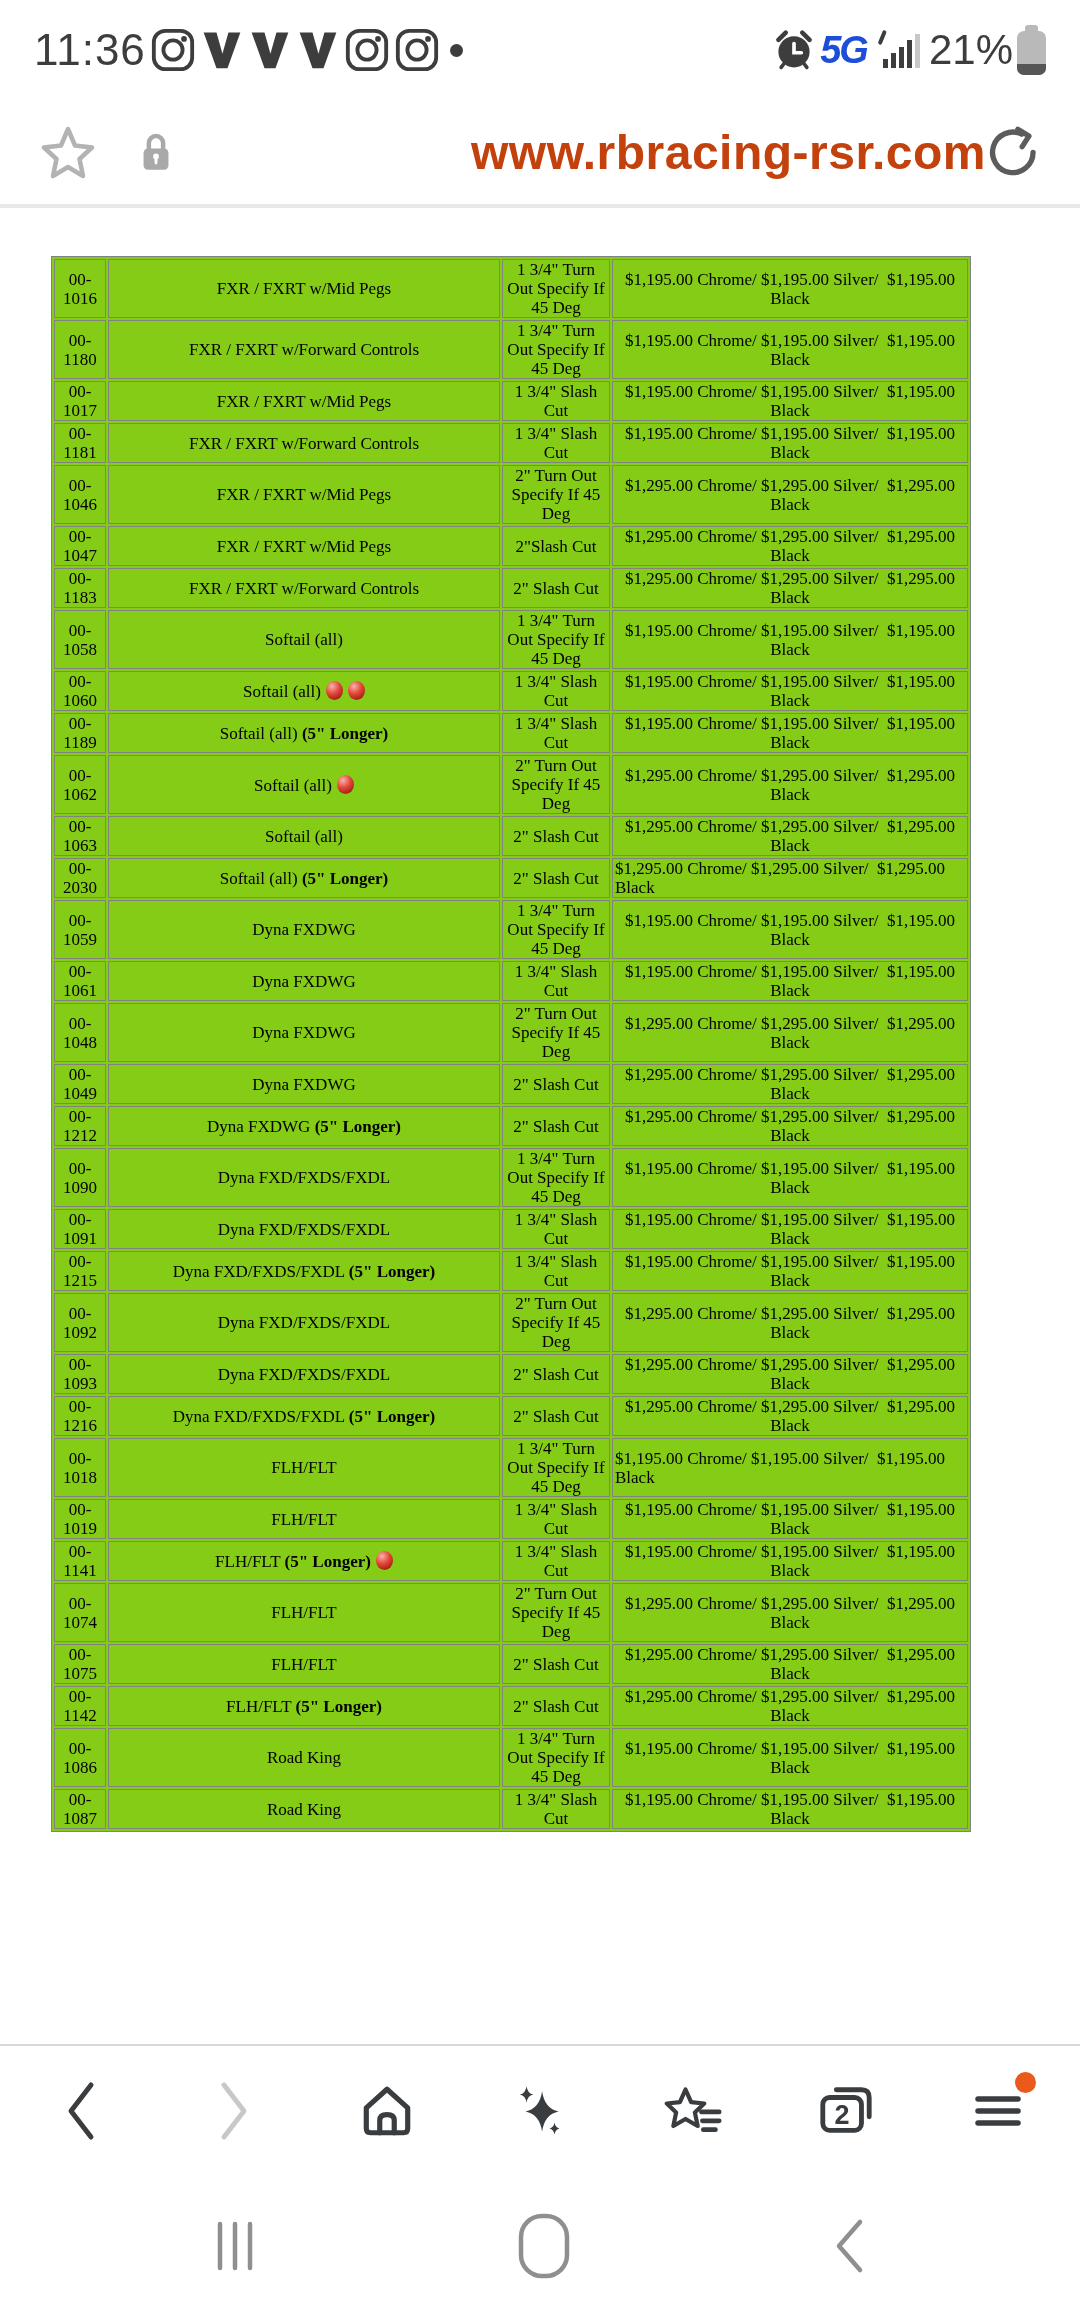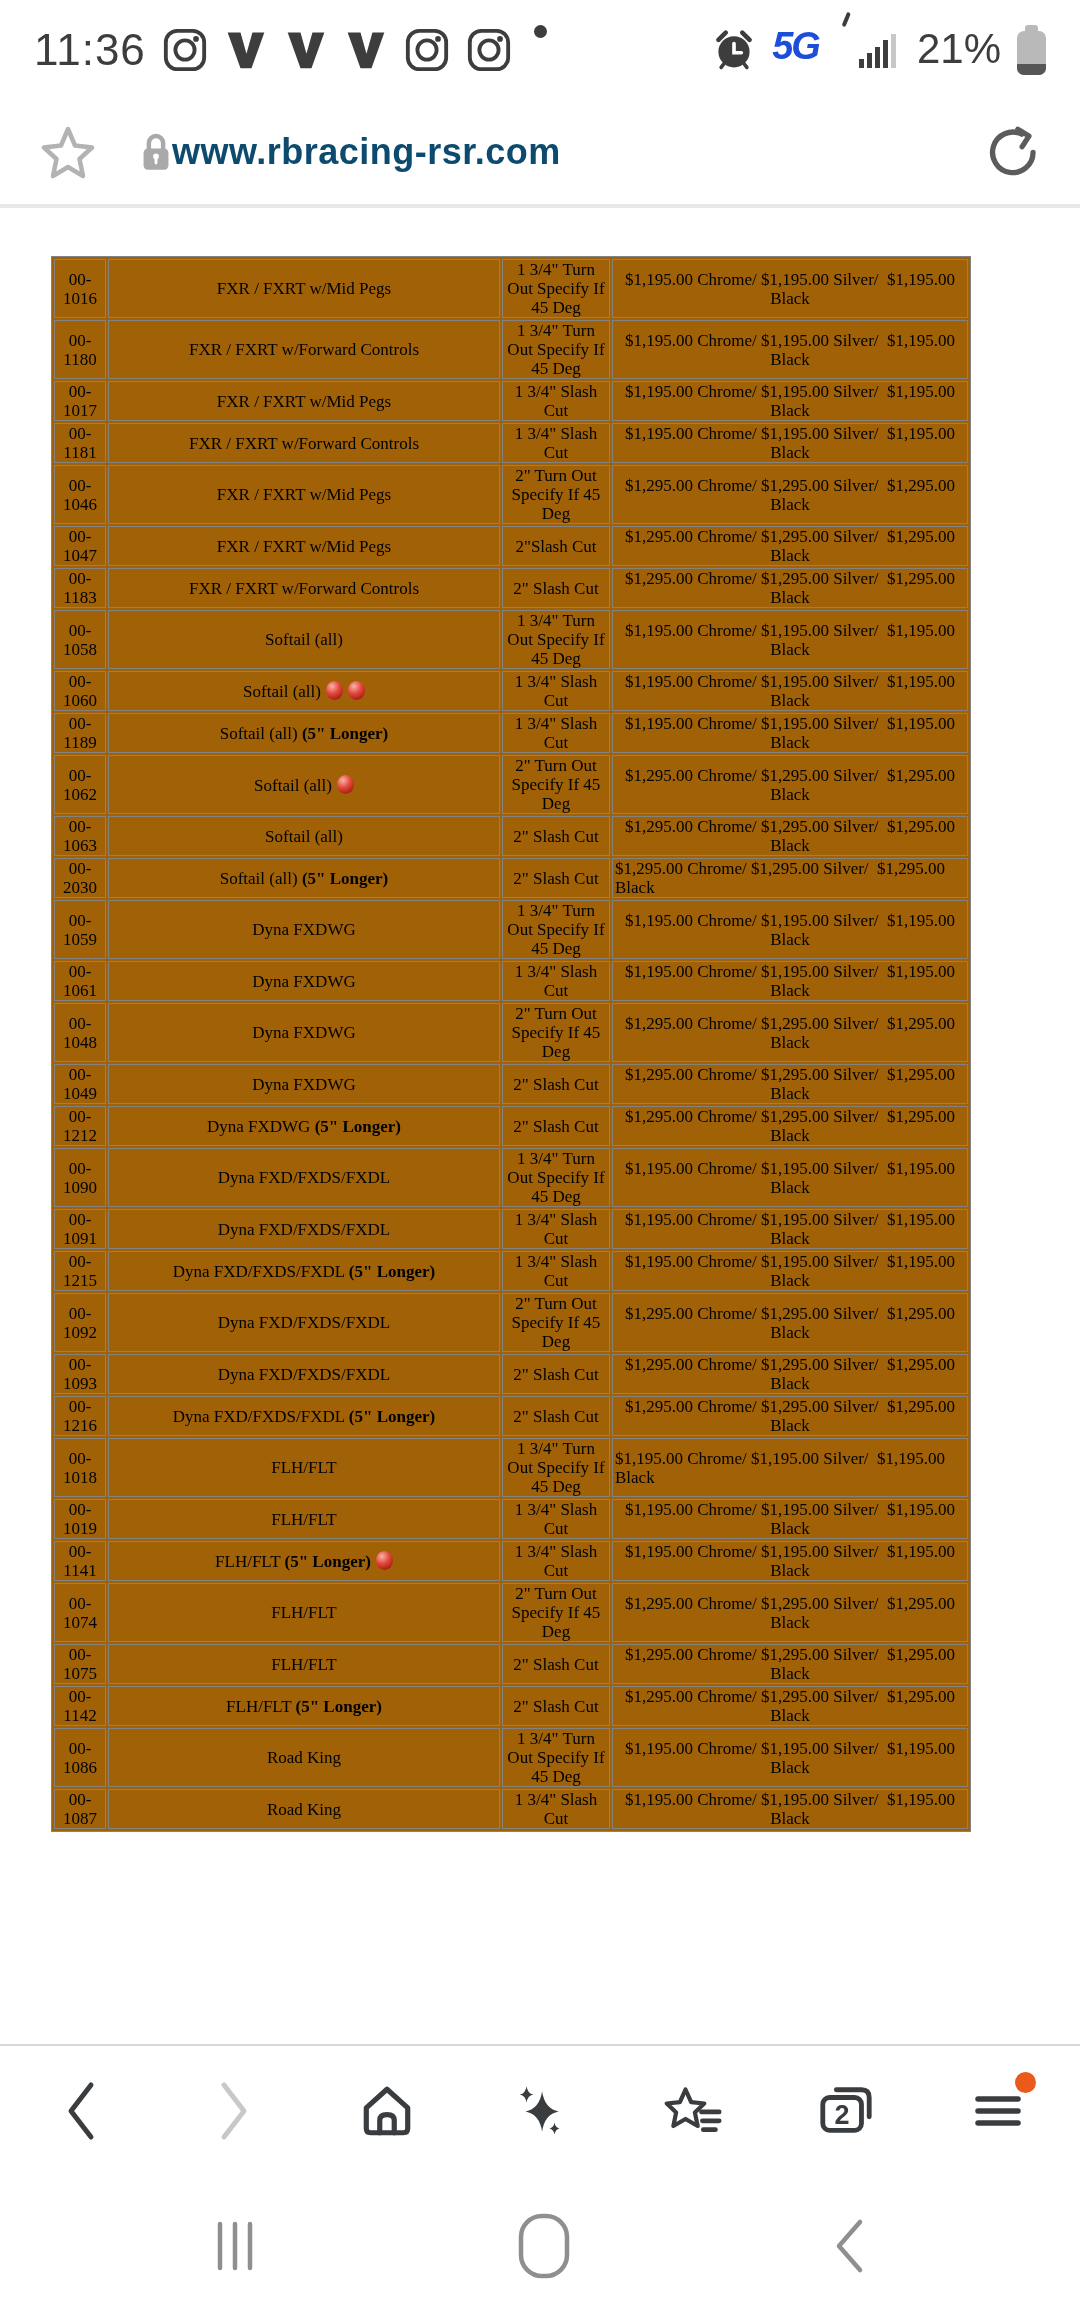--- a/index.html
+++ b/index.html
@@ -3,44 +3,44 @@
 <meta charset="utf-8">
 <style>
   * { margin:0; padding:0; box-sizing:border-box; }
   html,body { width:1080px; height:2316px; background:#ffffff; overflow:hidden;
               font-family:"Liberation Sans", sans-serif; }
   .screen { position:relative; width:1080px; height:2316px; background:#fff; }
 
   
   .status-bar { position:absolute; top:0; left:0; width:1080px; height:100px;
     display:flex; align-items:center; justify-content:space-between; padding:0 34px; }
-  .sb-left, .sb-right { display:flex; gap:16px; }
+  .sb-left, .sb-right { display:flex; align-items:center; gap:4px; }
   .sb-time { font-size:44px; color:#3d3d3d; letter-spacing:1px; }
   .sb-icon { display:inline-flex; align-items:center; }
   .sb-dot { width:13px; height:13px; border-radius:50%; background:#3d3d3d; margin-left:6px; }
   .sb-5g { font-size:38px; font-weight:bold; font-style:italic; color:#1d4ed8; letter-spacing:-2px; }
   .sb-tick { display:inline-block; width:4px; height:15px; background:#3d3d3d; border-radius:2px;
     transform:rotate(22deg) translateY(-14px); margin-left:4px; }
   .sb-percent { font-size:42px; color:#3d3d3d; }
   .battery { display:inline-flex; flex-direction:column; align-items:center; }
   .battery .nub { width:13px; height:6px; background:#b9b9b9; border-radius:3px 3px 0 0; }
   .battery .body { width:29px; height:44px; background:#b9b9b9; border-radius:7px; overflow:hidden; position:relative; }
   .battery .fill { position:absolute; bottom:0; left:0; right:0; height:11px; background:#565656; }
 
   
   .url-bar { position:absolute; top:100px; left:0; width:1080px; height:108px;
     border-bottom:4px solid #e8e8e8; display:flex; align-items:center; padding:0 40px; background:#fff; }
-  .url-text { flex:1; text-align:left; font-size:36px; font-weight:bold; color:#0c4a6e; letter-spacing:0.5px; }
+  .url-text { flex:1; text-align:right; font-size:48px; font-weight:bold; color:#c2410c; letter-spacing:0.5px; }
   .url-left { display:flex; align-items:center; gap:44px; }
 
   
   .content { position:absolute; top:212px; left:0; width:1080px; height:1834px;
     overflow:hidden; background:#fff; padding:44px 0 0 51px; }
   .parts-table { border-collapse:separate; border-spacing:2px; border:1px solid #828282;
-    font-family:"Liberation Serif", serif; font-size:17px; line-height:19px; color:#000; background:#a16207; }
+    font-family:"Liberation Serif", serif; font-size:17px; line-height:19px; color:#000; background:#84cc16; }
   .parts-table td { border:1px solid #828282; text-align:center; vertical-align:middle; padding:0 2px; }
   .c-id    { width:52px;  }
   .c-model { width:392px; }
   .c-pipe  { width:108px; }
   .c-price { width:356px; white-space:pre-wrap; }
   .c-price.left { text-align:left; }
   .red-ball { display:inline-block; width:17px; height:19px; border-radius:50%;
     background:radial-gradient(circle at 35% 28%, #f7b3aa 0%, #e4473a 42%, #96150a 88%);
     vertical-align:-3px; margin-left:5px; }
 

